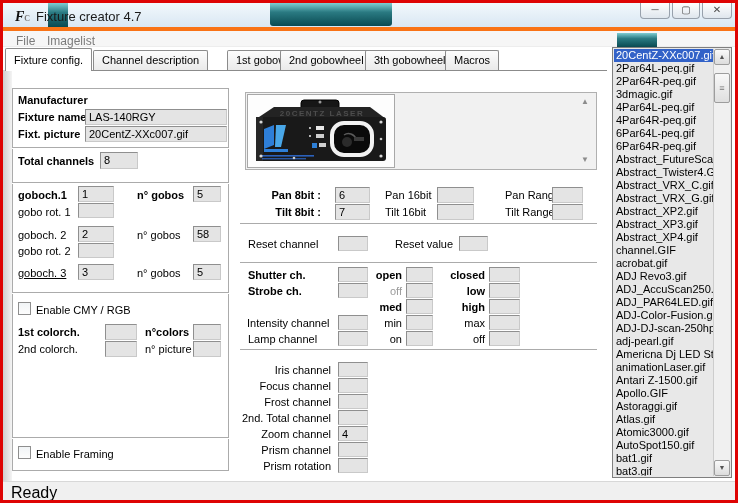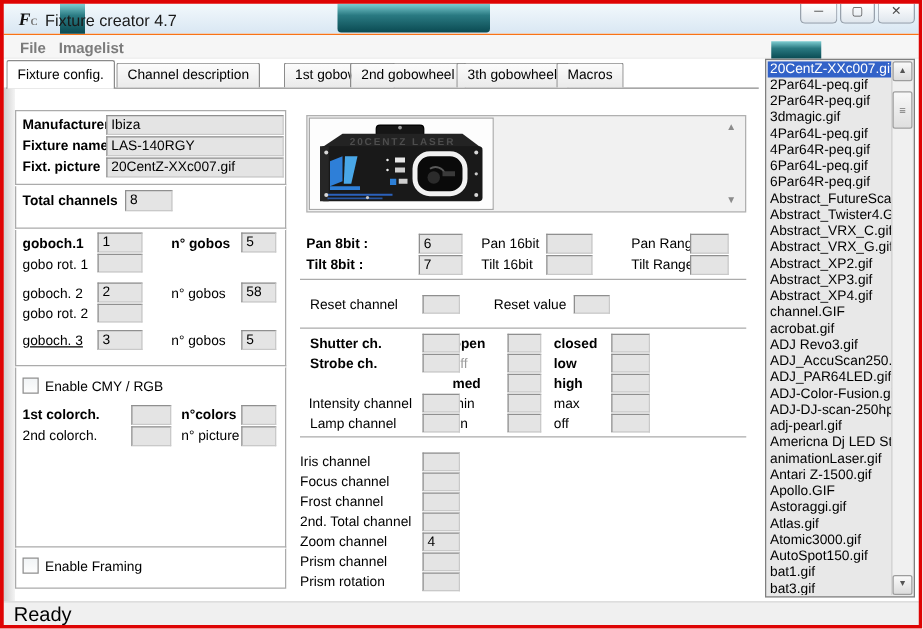--- a/index.html
+++ b/index.html
@@ -12,34 +12,34 @@
     background:linear-gradient(#F2F8FC,#D9E7F3);}
   .artifact{position:absolute;background:linear-gradient(#7ECDD2 0%,#2A7A82 40%,#0A4A52 100%);z-index:2;}
   .app-icon{position:absolute;left:12px;top:6px;width:17px;height:17px;z-index:3;
     font-family:"Liberation Serif", serif;font-style:italic;font-weight:bold;font-size:14px;color:#111;line-height:15px;}
   .app-icon small{font-size:8px;color:#777;font-style:normal;}
   .win-title{position:absolute;left:33px;top:6px;font-size:13px;color:#1a1a1a;z-index:3;}
   .wbtn{position:absolute;top:3px;height:16px;background:linear-gradient(#FFFFFF,#DFE6ED);
     border:1px solid #98A1AC;border-top:none;border-radius:0 0 4px 4px;color:#4A4A4A;
     text-align:center;line-height:14px;font-size:10px;z-index:4;box-sizing:border-box;}
   .menubar{position:absolute;left:3px;top:27px;right:3px;height:20px;background:#F6F6F6;
-    border-top:1px solid #f97316;border-bottom:1px solid #EDEDED;box-sizing:border-box;font-weight:bold;}
+    border-top:4px solid #f97316;border-bottom:1px solid #EDEDED;box-sizing:border-box;}
   .menu-item{position:absolute;top:3px;color:#7B7B7B;font-size:12px;}
 
   
   .tab{position:absolute;top:50px;height:20px;line-height:19px;padding:0 8px;
     background:linear-gradient(#FCFCFC,#EAEAEA);border:1px solid #8B8B8B;border-bottom:none;
     border-radius:2px 2px 0 0;font-size:11px;z-index:3;box-sizing:border-box;white-space:nowrap;}
   .tab.active{top:48px;height:23px;line-height:22px;background:#FFFFFF;z-index:6;}
   .tab-base{position:absolute;left:5px;top:70px;width:602px;height:1px;background:#8B8B8B;z-index:2;}
 
   
   .lbl{position:absolute;white-space:nowrap;line-height:12px;}
   .lbl.b{font-weight:bold;}
-  .lbl.r{}
+  .lbl.r{text-align:right;}
   .lbl.g{color:#9B9B9B;}
   .fld{position:absolute;background:#E4E4E4;border:1px solid;border-color:#8F8F8F #C9C9C9 #C9C9C9 #8F8F8F;
     box-sizing:border-box;padding:1px 3px;font-size:11px;line-height:12px;white-space:nowrap;overflow:hidden;}
   .hr{position:absolute;height:1px;background:#ABABAB;box-shadow:0 1px 0 #FFFFFF;}
   .gbox{position:absolute;border:1px solid #ABABAB;box-sizing:border-box;background:transparent;}
   .cb{position:absolute;width:13px;height:13px;box-sizing:border-box;border:1px solid #8E8E8E;
     background:linear-gradient(#F1F4F6,#FDFDFD);}
   .edge-strip{position:absolute;left:3px;top:70px;width:9px;height:411px;
     background:linear-gradient(90deg,#CFCFCF,#F4F4F4);}
 
@@ -192,21 +192,20 @@
       <div class="lbl b r" style="left: 443px; top: 301px; width: 42px;">high</div>
       <div class="lbl r" style="left: 443px; top: 317px; width: 42px;">max</div>
       <div class="lbl r" style="left: 443px; top: 333px; width: 42px;">off</div>
       <div class="lbl r" style="left: 240px; top: 364px; width: 91px;">Iris channel</div>
       <div class="lbl r" style="left: 240px; top: 380px; width: 91px;">Focus channel</div>
       <div class="lbl r" style="left: 240px; top: 396px; width: 91px;">Frost channel</div>
       <div class="lbl r" style="left: 240px; top: 412px; width: 91px;">2nd. Total channel</div>
       <div class="lbl r" style="left: 240px; top: 428px; width: 91px;">Zoom channel</div>
       <div class="lbl r" style="left: 240px; top: 444px; width: 91px;">Prism channel</div>
       <div class="lbl r" style="left: 240px; top: 460px; width: 91px;">Prism rotation</div>
-      <div class="fld" style="left: 85px; top: 92px; width: 142px; height: 16px;">Ibiza</div>
       <div class="fld" style="left: 85px; top: 109px; width: 142px; height: 16px;">LAS-140RGY</div>
       <div class="fld" style="left: 85px; top: 126px; width: 142px; height: 16px;">20CentZ-XXc007.gif</div>
       <div class="fld" style="left: 100px; top: 152px; width: 38px; height: 17px;">8</div>
       <div class="fld" style="left: 78px; top: 186px; width: 36px; height: 16px;">1</div>
       <div class="fld" style="left: 193px; top: 186px; width: 28px; height: 16px;">5</div>
       <div class="fld" style="left: 78px; top: 203px; width: 36px; height: 15px;"></div>
       <div class="fld" style="left: 78px; top: 226px; width: 36px; height: 16px;">2</div>
       <div class="fld" style="left: 193px; top: 226px; width: 28px; height: 16px;">58</div>
       <div class="fld" style="left: 78px; top: 243px; width: 36px; height: 15px;"></div>
       <div class="fld" style="left: 78px; top: 264px; width: 36px; height: 16px;">3</div>

